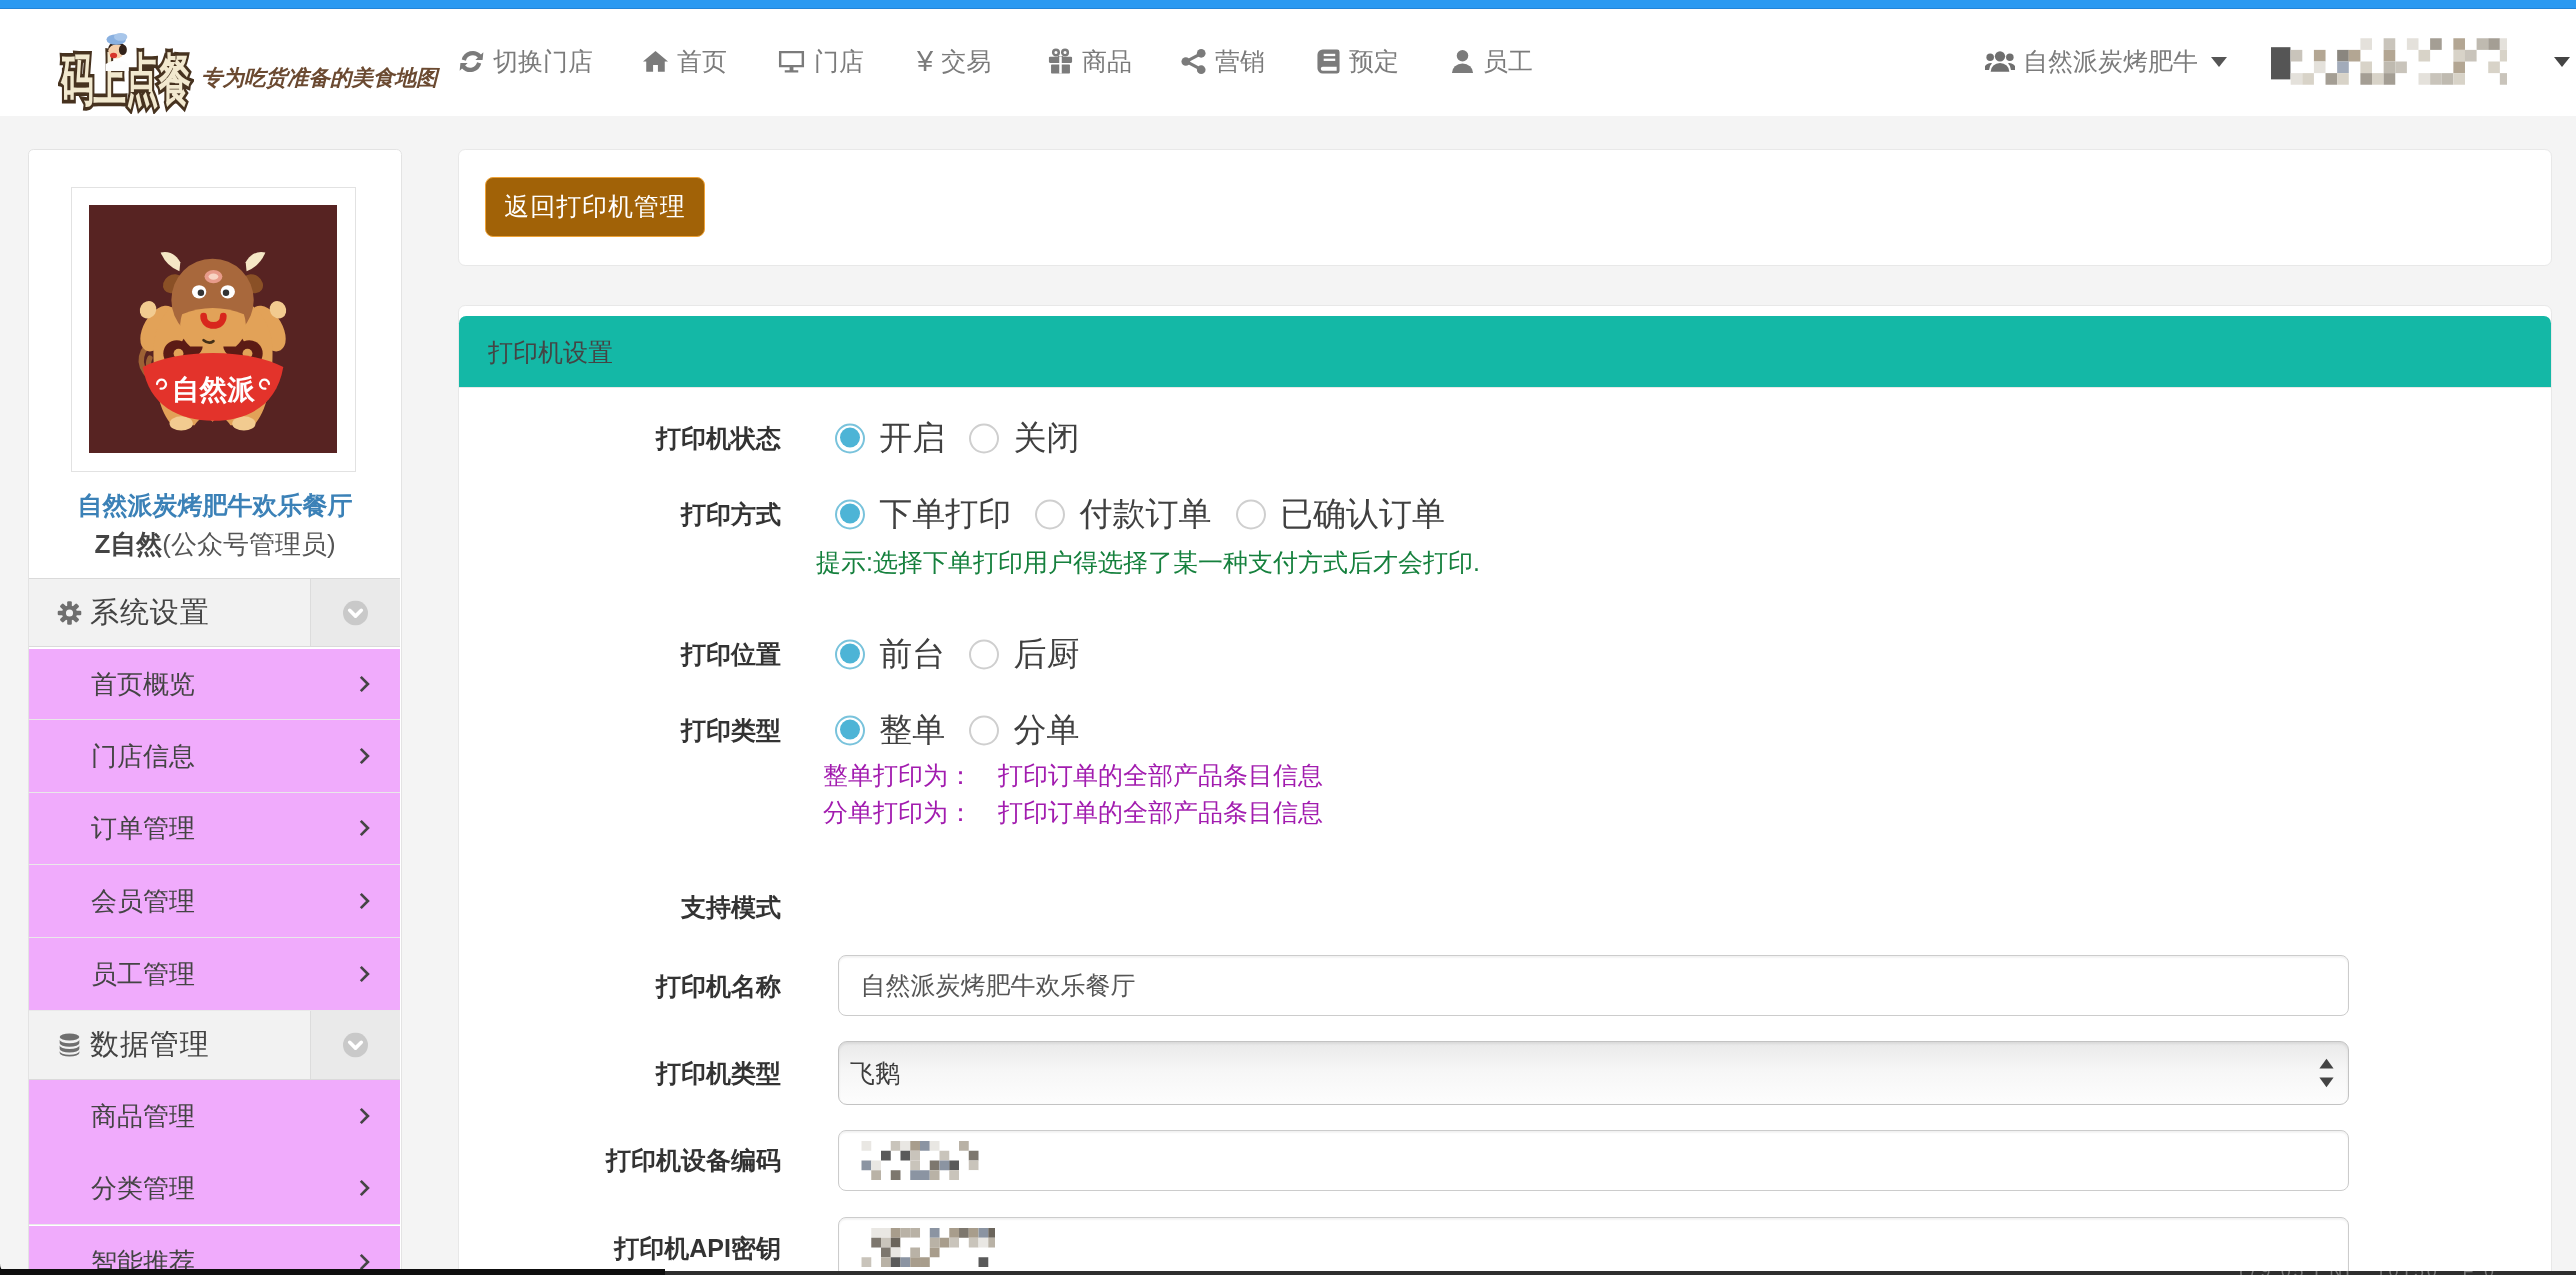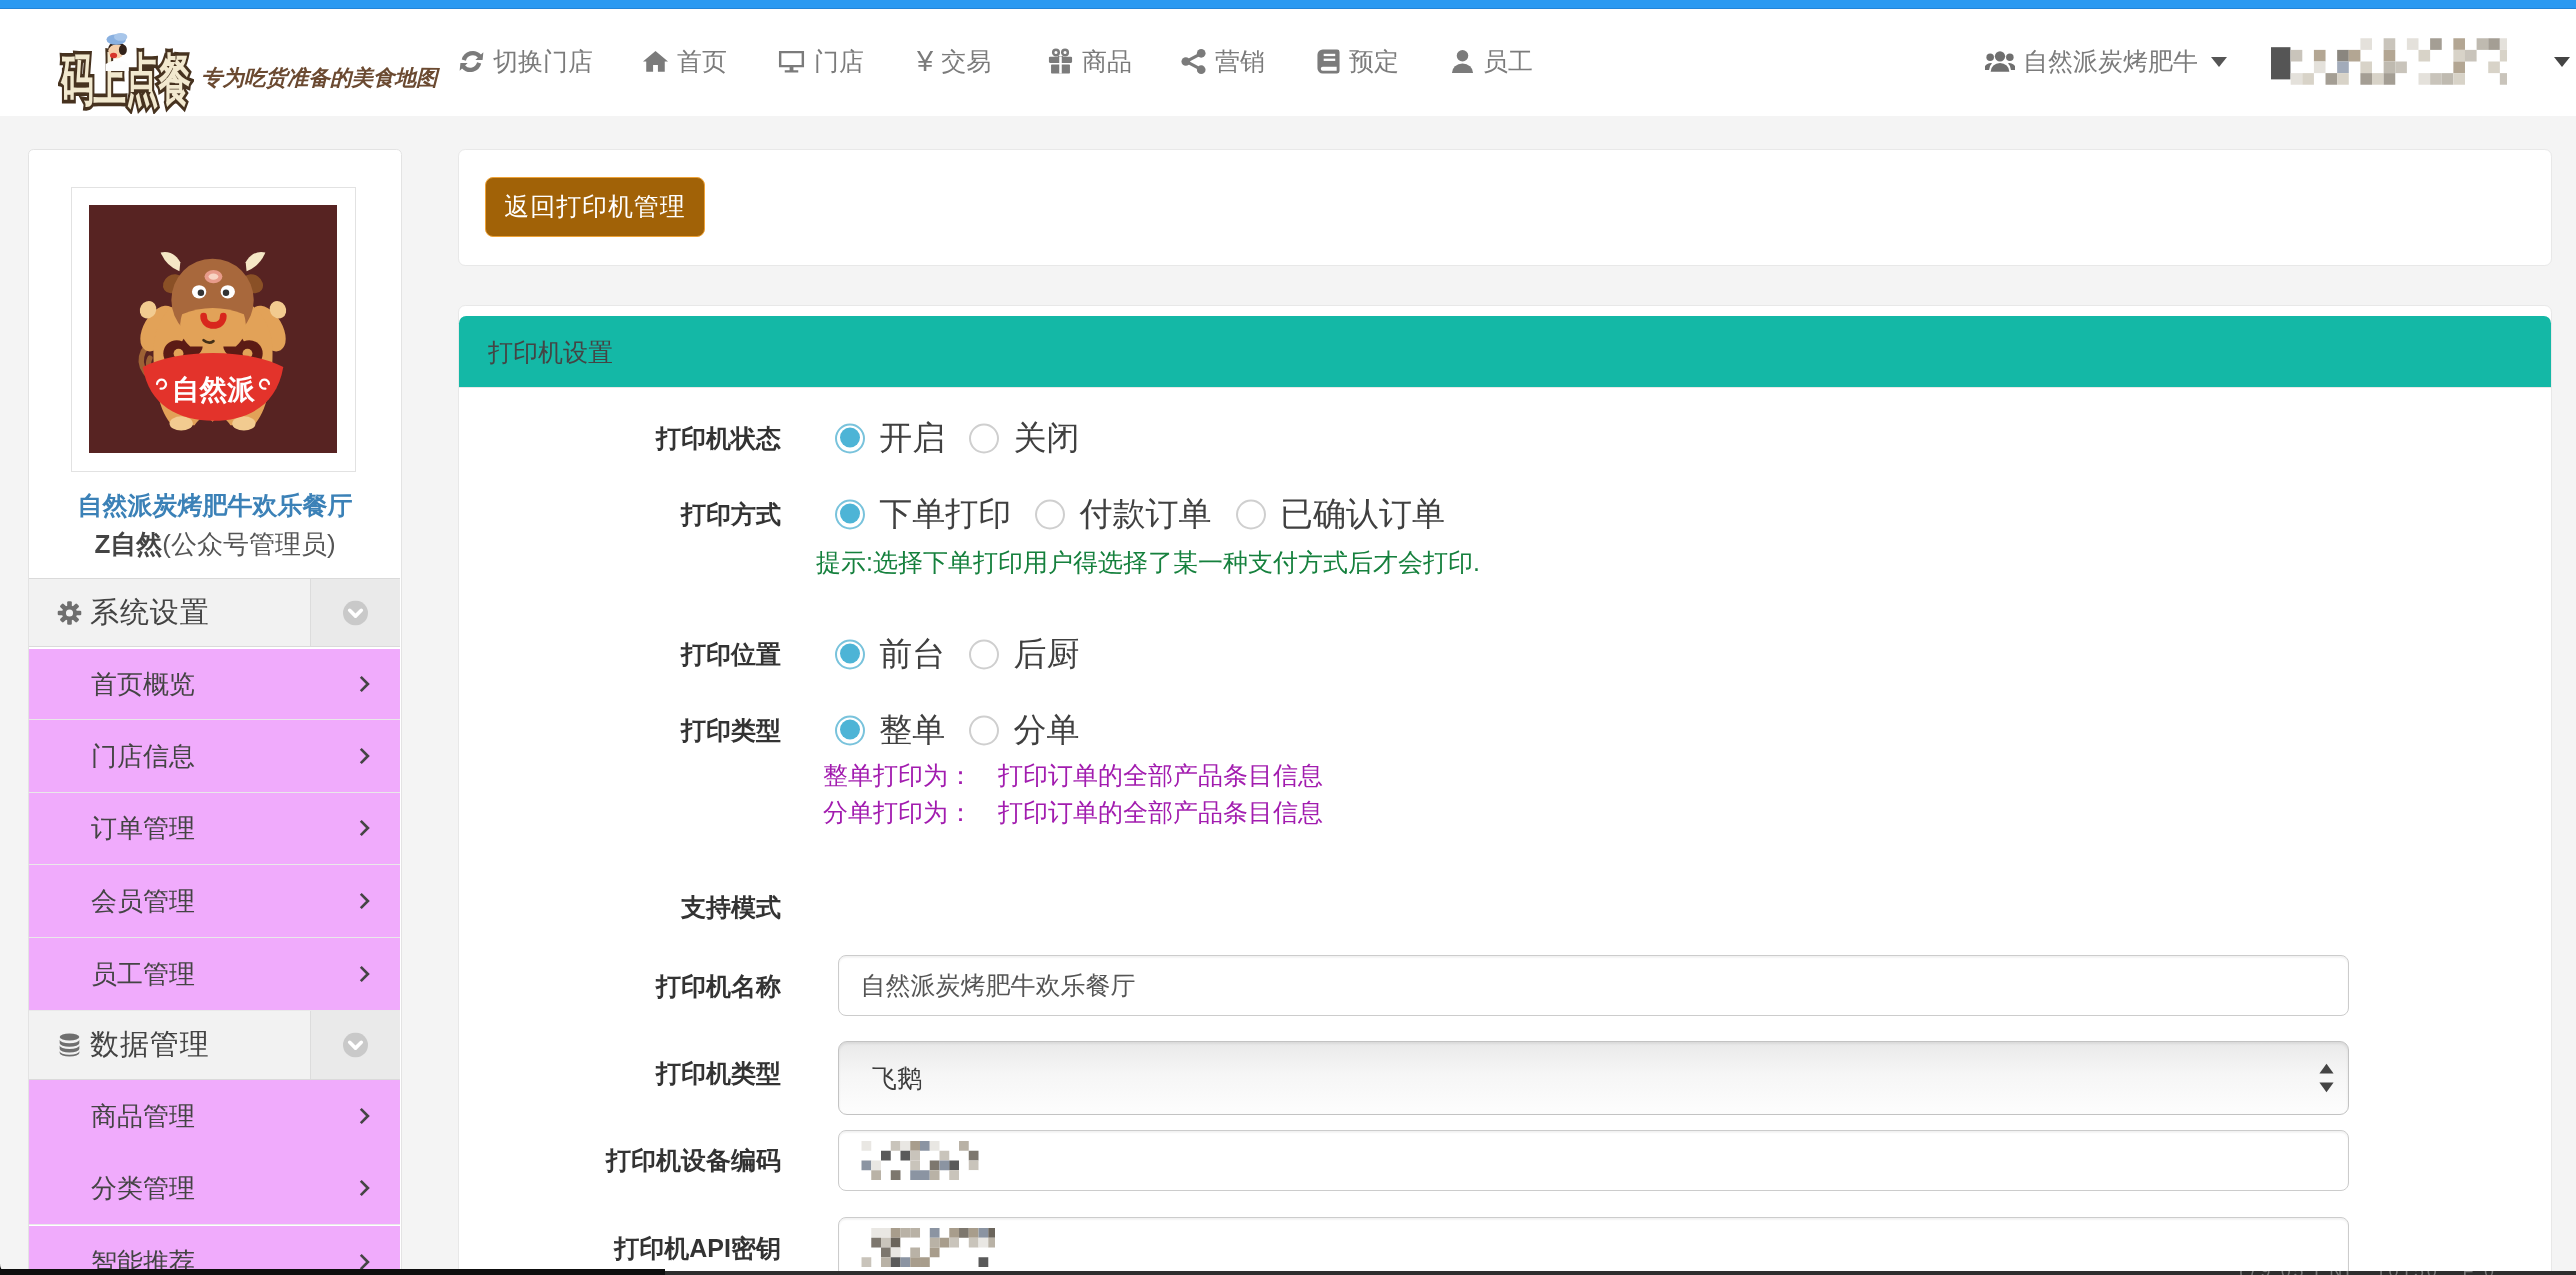--- a/index.html
+++ b/index.html
@@ -43,21 +43,21 @@
 .ro{width:30px;height:30px;border-radius:50%;border:2.7px solid #79c3dc;background:#fff;position:relative;flex:none}
 .ro i{position:absolute;left:2.7px;top:2.7px;width:20px;height:20px;border-radius:50%;background:#4db4d6}
 .rf{width:30px;height:30px;border-radius:50%;border:2.7px solid #cfcfcf;background:#fff;flex:none}
 .cg{width:30px;height:30px;border-radius:6.3px;background:#56b456;flex:none;display:flex;align-items:center;justify-content:center}
 .cf{width:30px;height:30px;border-radius:6.3px;border:2.7px solid #cbcbcb;background:#fff;flex:none}
 .olab{margin-left:14.3px;margin-right:24px}
 .clab{margin-left:8px;margin-right:20.6px}
 .hint{position:absolute;left:357px;transform:translateY(-50%);font-size:25px;color:#15803d;white-space:nowrap}
 .help{position:absolute;left:364px;transform:translateY(-50%);font-size:25px;color:#a21caf;white-space:nowrap}
 .inp{position:absolute;left:379px;width:1511px;background:#fff;border:1.8px solid #ccc;border-radius:8px;font-size:25px;color:#555;display:flex;align-items:center;padding-left:21.5px;box-shadow:inset 0 1.8px 1.8px rgba(0,0,0,.06)}
-#sel{position:absolute;left:379px;width:1511px;height:74px;border:1.8px solid #c3c3c3;border-radius:9px;background:linear-gradient(#e9e9e9,#f6f6f6 45%,#fdfdfd);font-size:25px;color:#3d3d3d;display:flex;align-items:center;padding-left:33px;box-shadow:inset 0 1.8px 2.7px rgba(0,0,0,.08)}
+#sel{position:absolute;left:379px;width:1511px;height:64px;border:1.8px solid #c3c3c3;border-radius:9px;background:linear-gradient(#e9e9e9,#f6f6f6 45%,#fdfdfd);font-size:25px;color:#3d3d3d;display:flex;align-items:center;padding-left:11px;box-shadow:inset 0 1.8px 2.7px rgba(0,0,0,.08)}
 #sel .arr{position:absolute;right:8px;top:50%;transform:translateY(-50%)}
 
 #fbar{position:absolute;left:0;top:1271px;width:2576px;height:4.5px;background:#2e2e2e}
 #fbarL{position:absolute;left:0;top:1269px;width:665px;height:6.3px;background:#0e0e0e}
 #ftext{position:absolute;left:2239px;top:1271px;width:269px;height:4.5px;overflow:hidden;color:#787878;font-size:18px}
 #ftext span{display:block;transform:translateY(-10px);letter-spacing:2.7px}
 </style></head>
 <body>
 <div id="page">
   <div id="topbar"></div>

